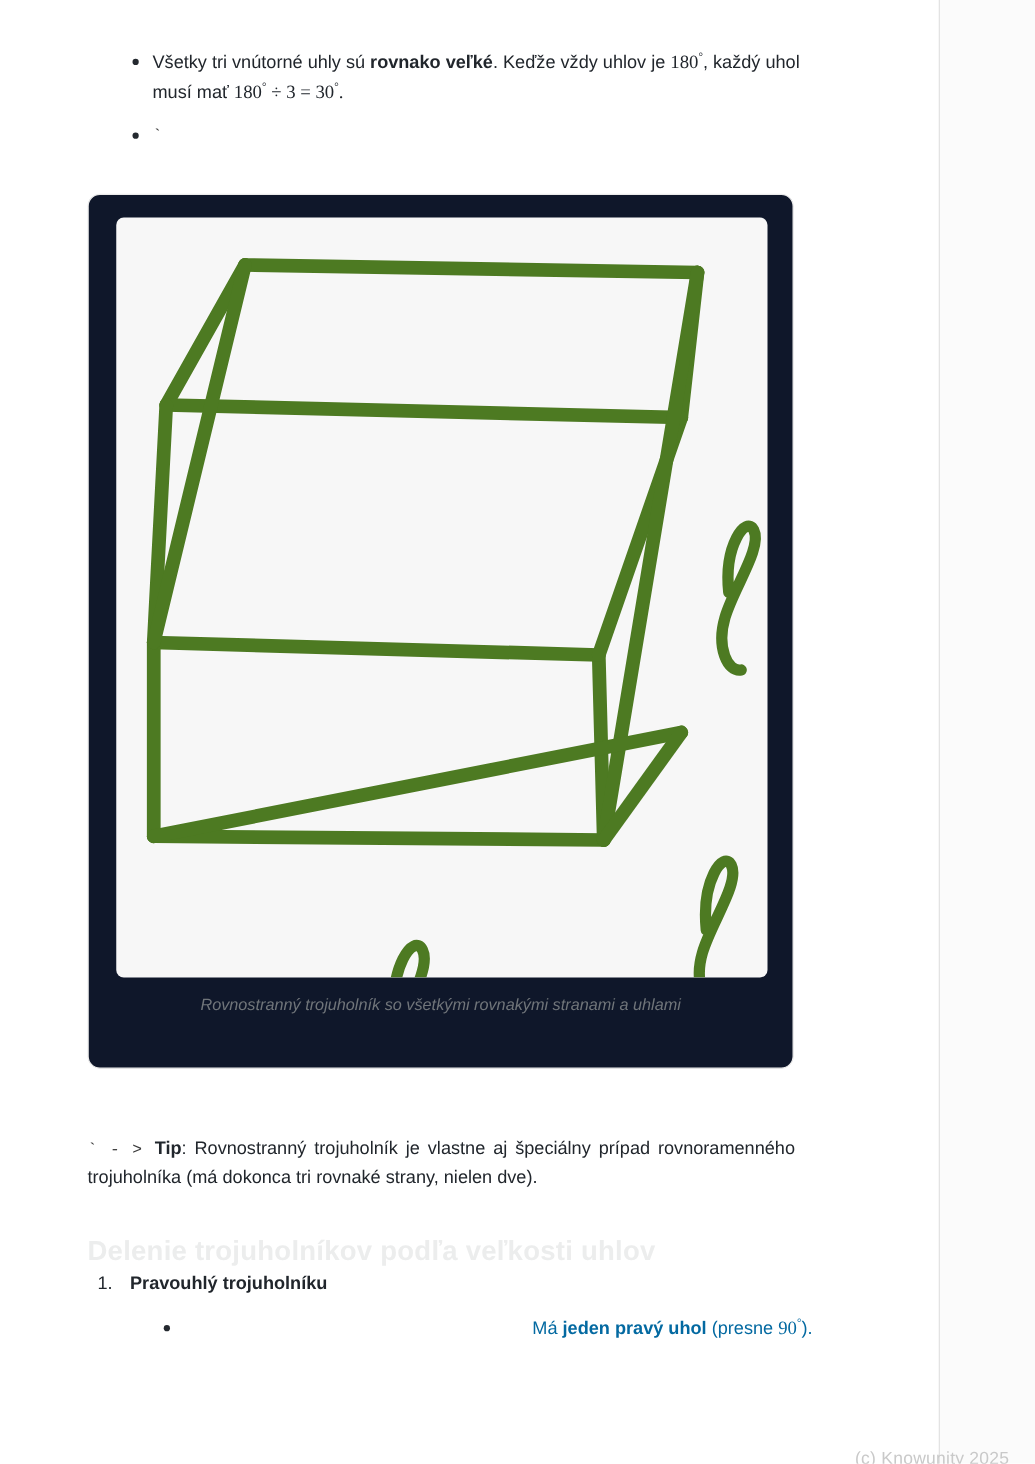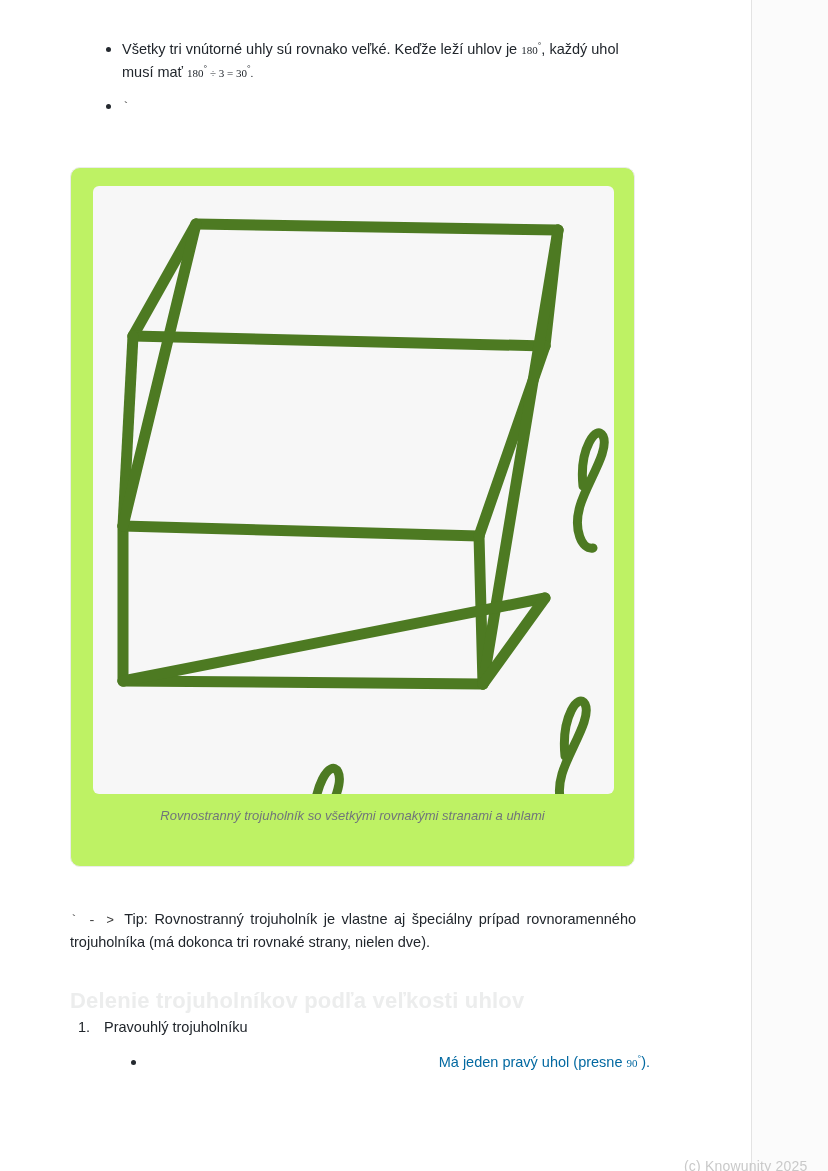--- a/index.html
+++ b/index.html
@@ -61,48 +61,47 @@
     height: 5px;
     border-radius: 50%;
     background: #24292f;
   }
   .top-list {
     position: absolute;
     left: 100px;
     top: 38px;
     width: 545px;
   }
-  b, strong { font-weight: 400; }
+  b, strong { font-weight: 700; }
   .math {
     font-family: "Liberation Serif", serif;
-    font-size: 11px;
+    font-size: 15px;
   }
   .sup {
     font-family: "Liberation Serif", serif;
     font-size: 9px;
     vertical-align: super;
   }
   .tick {
     font-family: "Liberation Mono", monospace;
     font-size: 13px;
     color: #3a3a3a;
   }
 
   
   .figure-card {
     position: absolute;
     left: 70px;
     top: 155px;
     width: 565px;
     height: 700px;
-    background: #bef264;
+    background: #0f172a;
     border: 1px solid #ebebeb;
     border-radius: 10px;
     box-sizing: border-box;
-    margin-top: 12px;
   }
   .figure-inner {
     position: absolute;
     left: 22px;
     top: 18px;
     width: 521px;
     height: 608px;
     background: #f7f7f7;
     border-radius: 6px;
     overflow: hidden;
@@ -203,21 +202,21 @@
 <body>
 
 <div class="page">
 
   <div class="right-gutter"></div>
 
   <div class="content">
 
     <ul class="plain top-list">
       <li class="bullet-row">
-        <span>Všetky tri vnútorné uhly sú </span><strong>rovnako veľké</strong><span>. Keďže leží uhlov je </span><span class="math">180</span><span class="sup">°</span><span>, každý uhol musí mať </span><span class="math">180</span><span class="sup">°</span><span class="math"> ÷ 3 = 30</span><span class="sup">°</span><span class="math">.</span>
+        <span>Všetky tri vnútorné uhly sú </span><strong>rovnako veľké</strong><span>. Keďže vždy uhlov je </span><span class="math">180</span><span class="sup">°</span><span>, každý uhol musí mať </span><span class="math">180</span><span class="sup">°</span><span class="math"> ÷ 3 = 30</span><span class="sup">°</span><span class="math">.</span>
       </li>
       <li class="bullet-row">
         <span class="tick">`</span>
       </li>
     </ul>
 
     <div class="figure-card">
       <div class="figure-inner">
         <svg width="521" height="608" viewBox="0 0 521 608" xmlns="http://www.w3.org/2000/svg">
           <g fill="none" stroke="#4d7a22" stroke-width="11" stroke-linecap="round" stroke-linejoin="round">

